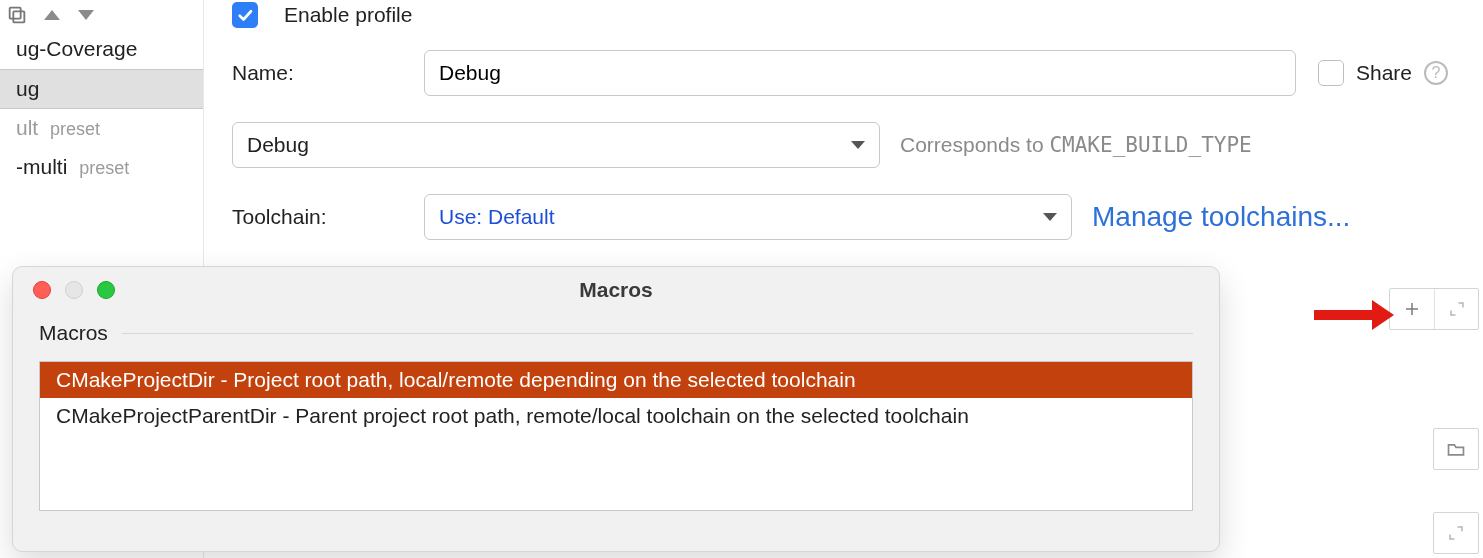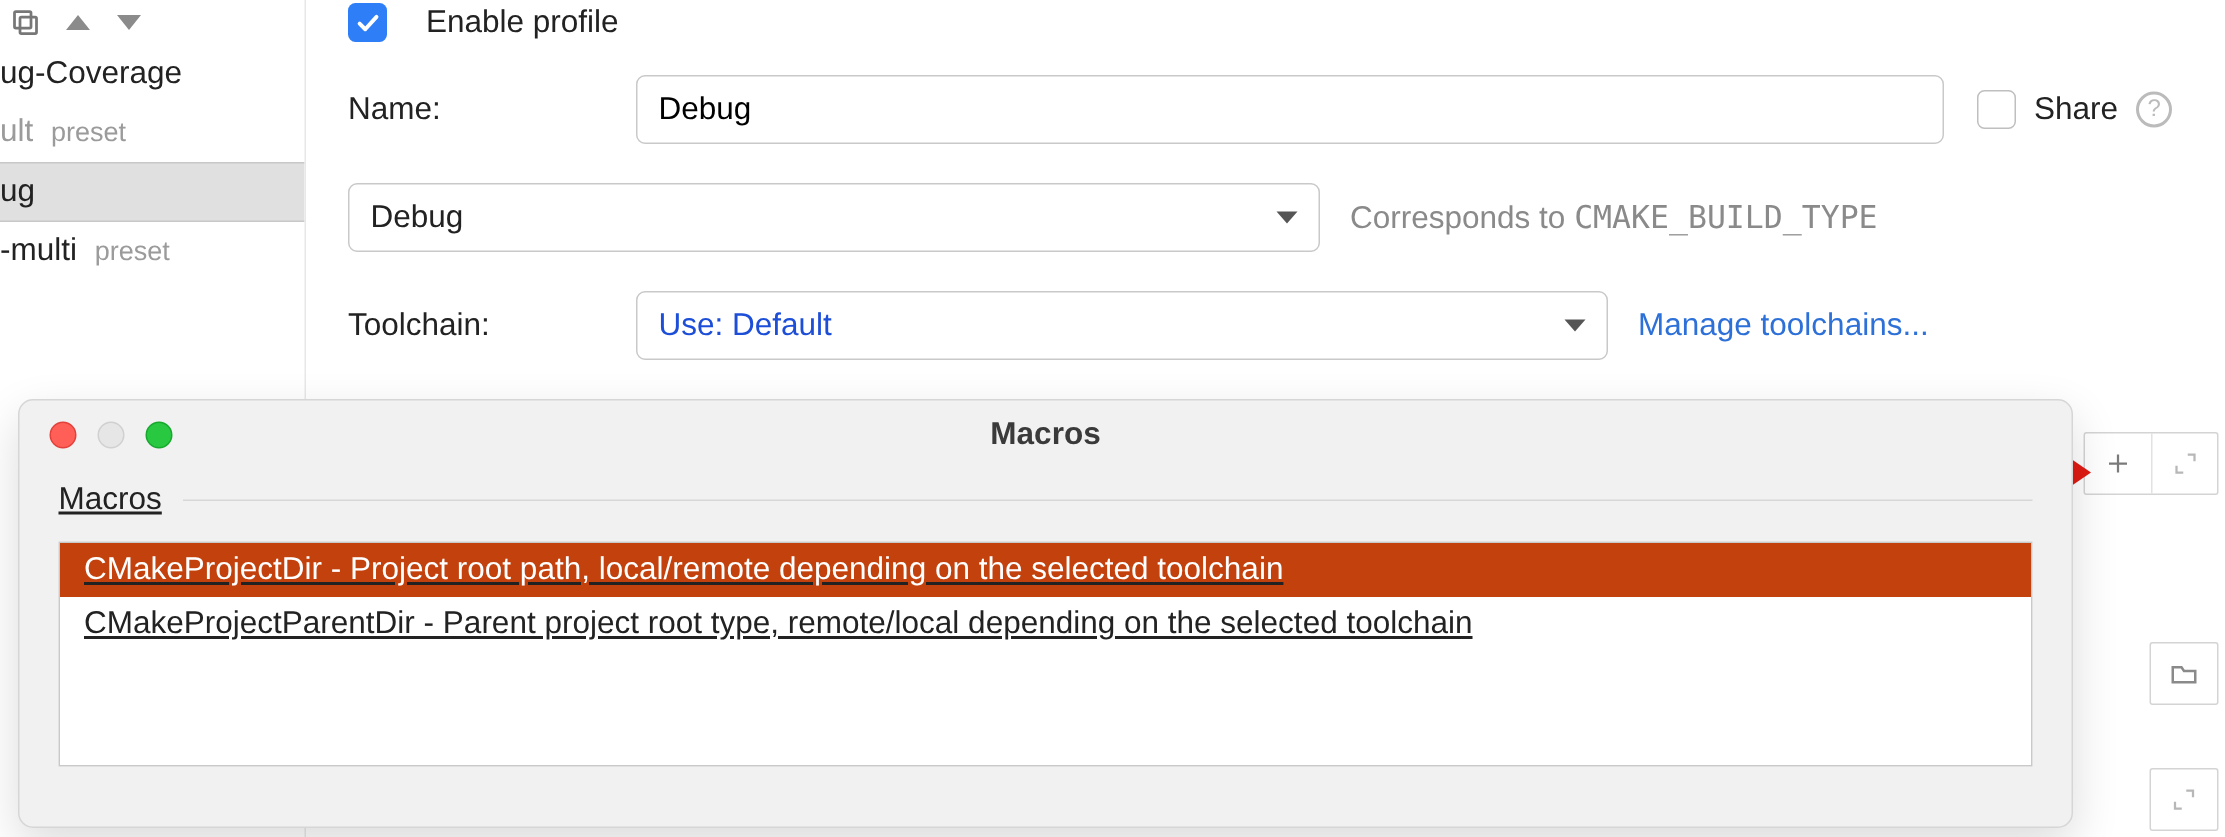--- a/index.html
+++ b/index.html
@@ -40,21 +40,21 @@
   display: inline-flex;
   align-items: center;
   justify-content: center;
 }
 
 .sidebar-list {
   flex: 1;
 }
 
 .sidebar-item {
-  padding: 7px 6px 7px 0;
+  padding: 7px 6px 7px 16px;
   font-size: 21px;
   white-space: nowrap;
   border-bottom: 1px solid transparent;
 }
 
 .sidebar-item.selected {
   background: #e0e0e0;
   border-top: 1px solid #c8c8c8;
   border-bottom: 1px solid #c8c8c8;
 }
@@ -127,47 +127,46 @@
 
 .select-box .triangle {
   width: 0; height: 0;
   border-left: 7px solid transparent;
   border-right: 7px solid transparent;
   border-top: 8px solid #555;
 }
 
 .placeholder { color: #1d4ed8; }
 
-.link-blue { color: #2d70d8; font-size: 21px; }
+.link-blue { color: #2d70d8; font-size: 28px; }
 .hint-gray { color: #8a8a8a; font-size: 21px; }
 .hint-mono { font-family: ui-monospace, Menlo, monospace; }
 
 .help-icon {
   width: 24px; height: 24px;
   border: 2px solid #bbb;
   border-radius: 50%;
   color: #bbb;
   display: inline-flex;
   align-items: center;
   justify-content: center;
   font-size: 16px;
 }
 
 
 .dialog {
   position: absolute;
   left: 12px;
   top: 266px;
-  width: 1370px;
+  width: 1208px;
   height: 286px;
   background: #f2f1f2;
   border: 1px solid #d6d6d6;
   border-radius: 10px;
   box-shadow: 0 12px 32px rgba(0,0,0,0.14);
-  text-decoration: underline;
 }
 
 .titlebar {
   height: 46px;
   display: flex;
   align-items: center;
   position: relative;
 }
 
 .traffic-lights {
@@ -296,26 +295,26 @@
       <span class="icon-btn">
         <svg width="20" height="14" viewBox="0 0 20 14">
             <polygon points="2,2 18,2 10,12" fill="#8b8b8b"></polygon>
           </svg>
       </span>
     </div>
     <div class="sidebar-list">
       <div class="sidebar-item">
         <span>ug-Coverage</span>
       </div>
+      <div class="sidebar-item selected">
+        <span>ug</span>
+      </div>
       <div class="sidebar-item">
         <span style="color:#9b9b9b;">ult</span>
         <span class="preset-badge">preset</span>
-      </div>
-      <div class="sidebar-item selected">
-        <span>ug</span>
       </div>
       <div class="sidebar-item">
         <span>-multi</span>
         <span class="preset-badge">preset</span>
       </div>
     </div>
   </div>
 
   <div class="content">
     <div class="form-row row-enable">
@@ -407,17 +406,17 @@
   <div class="dialog-body">
     <div class="section-label-row">
       <span>Macros</span>
       <div class="section-line"></div>
     </div>
     <div class="macro-list">
       <div class="macro-item selected">
         <span>CMakeProjectDir - Project root path, local/remote depending on the selected toolchain</span>
       </div>
       <div class="macro-item">
-        <span>CMakeProjectParentDir - Parent project root type, remote/local depending on the selected toolchain</span>
+        <span>CMakeProjectParentDir - Parent project root path, remote/local toolchain on the selected toolchain</span>
       </div>
     </div>
   </div>
 </div>
 
 </body></html>

